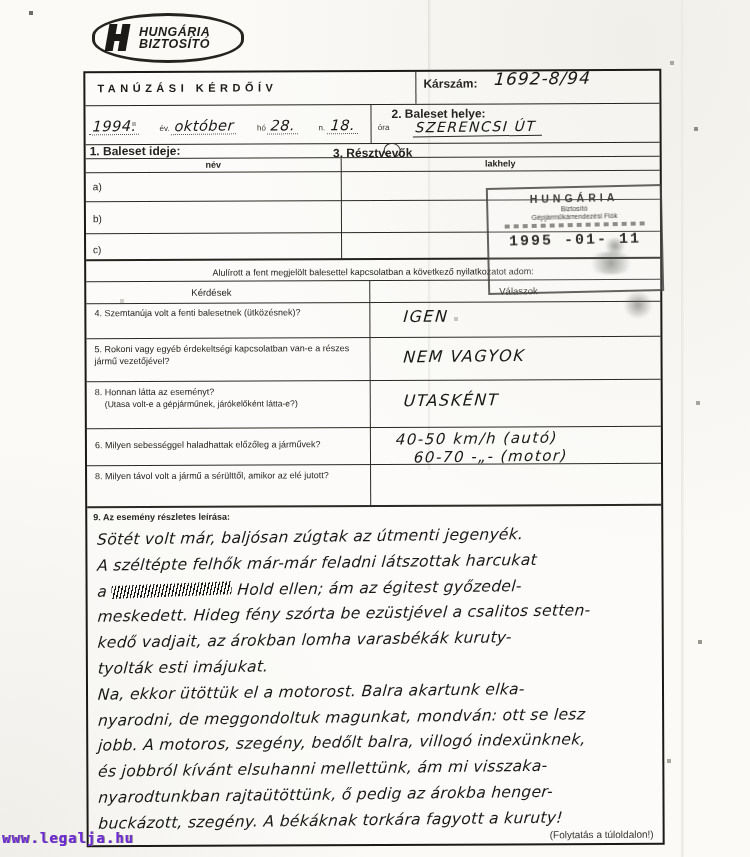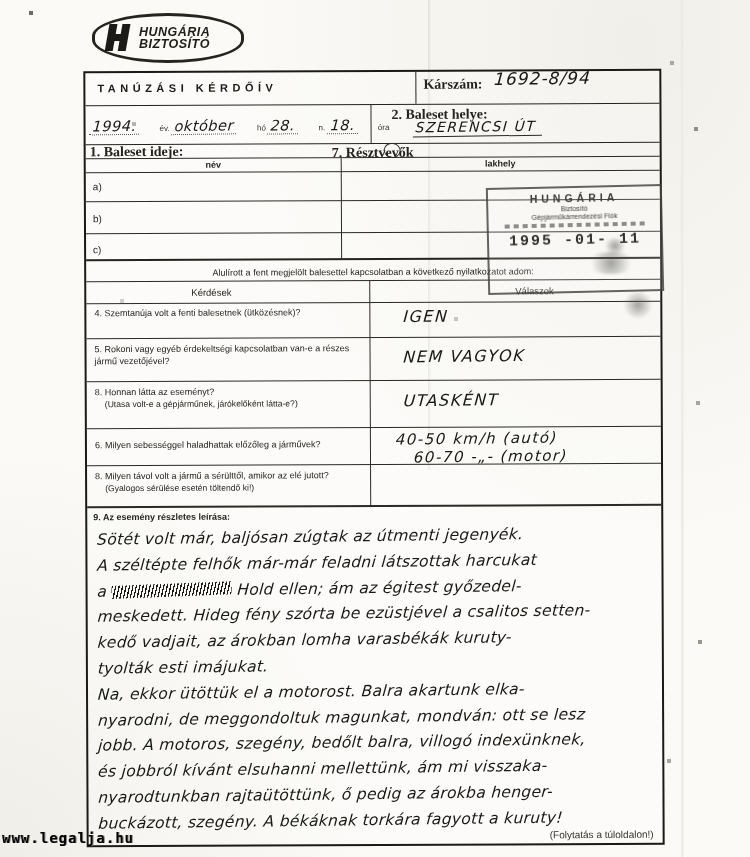--- a/index.html
+++ b/index.html
@@ -35,21 +35,21 @@
   .logo-h .b1{left:2px;top:2px;width:8px;height:27px;}
   .logo-h .b2{left:15px;top:2px;width:8px;height:27px;}
   .logo-h .b3{left:8px;top:12px;width:9px;height:7px;}
   .logo-txt{font-style:italic;font-weight:bold;font-size:12.5px;line-height:12px;
     letter-spacing:.5px;color:#1f1d18;}
   
   .form{left:85px;top:70px;width:578px;height:776px;border:2px solid #1b1a17;
     box-sizing:border-box;transform:rotate(-.25deg);background:rgba(255,255,255,.25);}
   .vline{position:absolute;width:1px;background:#2c2a26;}
   .hline{position:absolute;height:1px;background:#2c2a26;left:0;right:0;}
-  .cell-label{font-size:14px;color:#25231f;font-weight:bold;font-family:Liberation Serif, serif;}
+  .cell-label{font-size:12px;color:#25231f;font-weight:bold;}
   .row1{position:absolute;left:0;top:0;width:100%;height:32px;border-bottom:1.5px solid #25231f;}
   .title{position:absolute;left:12px;top:9px;font-size:11px;letter-spacing:4.5px;
     font-weight:bold;color:#1c1a16;}
   .karszam-box{position:absolute;left:330px;top:0;height:100%;right:0;border-left:1.5px solid #25231f;}
   .karszam-label{position:absolute;left:7px;top:5px;}
   .karszam-value{position:absolute;left:78px;top:-3px;}
   .row2{position:absolute;left:0;top:32px;width:100%;height:39px;border-bottom:1.5px solid #25231f;}
   .date-cell{position:absolute;left:0;top:0;width:285px;height:100%;}
   .place-cell{position:absolute;left:285px;top:0;right:0;height:100%;border-left:1px solid #2c2a26;}
   .dateline{position:absolute;left:4px;top:13px;display:flex;align-items:flex-end;}
@@ -94,21 +94,21 @@
     box-sizing:border-box;padding-top:4px;background:rgba(255,255,255,.15);}
   .stamp-l1{font-size:10.5px;letter-spacing:4px;font-weight:bold;}
   .stamp-l2{font-size:7px;margin-top:1px;}
   .stamp-l3{font-size:7px;margin-top:1px;}
   .stamp-dash{height:4px;margin:3px 16px 0 16px;opacity:.65;
     background:repeating-linear-gradient(90deg,#55534e 0 5px, transparent 5px 9px);}
   .stamp-date{font-family:"Liberation Mono", monospace;font-size:15px;font-weight:bold;
     letter-spacing:2px;margin-top:5px;color:#34322e;}
   
   .watermark{left:2px;top:830px;font-family:"DejaVu Sans Mono", monospace;
-    font-size:14px;font-weight:bold;letter-spacing:1px;color:#000000;text-shadow:1px 0 0 #8b8983;text-align:center;}
+    font-size:14px;font-weight:bold;letter-spacing:1px;color:#6d28d9;text-shadow:1px 0 0 #8b8983;text-align:center;}
 </style>
 </head>
 <body>
 
 <div class="abs crease"></div>
 <div class="abs edge-shadow"></div>
 <div class="abs specks"></div>
 
 <div class="abs logo">
   <span class="logo-h">
@@ -146,41 +146,41 @@
         <span class="p">óra</span>
       </div>
     </div>
     <div class="place-cell">
       <span class="cell-label" style="position:absolute;left:8px;top:3px;padding-left:12px;">2. Baleset helye:</span>
       <span class="hand hand-place" style="position:absolute;left:42px;top:15px;">SZERENCSI ÚT</span>
     </div>
   </div>
 
   <div class="row3">
-    <span class="cell-label">7. Résztvevők</span>
+    <span class="cell-label">3. Résztvevők</span>
     <span class="ink-mark"></span>
   </div>
 
   <div class="participants">
     <span class="col-head" style="left:0;width:255px;">név</span>
     <span class="col-head" style="left:255px;right:0;">lakhely</span>
     <div class="hline" style="top:13px;"></div>
     <div class="vline" style="left:255px;top:0;height:101px;"></div>
     <span class="prow-letter" style="top:22px;">a)</span>
     <div class="hline" style="top:42px;"></div>
     <span class="prow-letter" style="top:54px;">b)</span>
     <div class="hline" style="top:74px;"></div>
     <span class="prow-letter" style="top:85px;">c)</span>
   </div>
 
   <div class="declaration">Alulírott a fent megjelölt balesettel kapcsolatban a következő nyilatkozatot adom:</div>
 
   <div class="qa-head">
     <span style="left:105px;">Kérdések</span>
-    <span style="left:429px;">Válaszok</span>
+    <span style="left:413px;">Válaszok</span>
   </div>
   <div class="vline qa-divider"></div>
 
   <div class="qrow" style="top:230px;height:36px;">
     <div class="qtext">4. Szemtanúja volt a fenti balesetnek (ütközésnek)?</div>
     <div class="acell"><span class="hand hand-answer">IGEN</span></div>
   </div>
 
   <div class="qrow" style="top:266px;height:43px;">
     <div class="qtext">5. Rokoni vagy egyéb érdekeltségi kapcsolatban van-e a részes jármű vezetőjével?</div>
@@ -199,21 +199,20 @@
     <div class="qtext" style="top:11px;">6. Milyen sebességgel haladhattak előzőleg a járművek?</div>
     <div class="acell" style="padding-left:26px;padding-top:2px;">
       <span class="hand hand-answer" style="font-size:15px;">40-50 km/h (autó)</span><br>
       <span class="hand hand-answer hand-speed2" style="font-size:15px;">60-70 -„- (motor)</span>
     </div>
   </div>
 
   <div class="qrow" style="top:393px;height:42px;border-bottom-width:2px;">
     <div class="qtext">
       <span>8. Milyen távol volt a jármű a sérülttől, amikor az elé jutott?</span>
-      <span class="qsub">(Gyalogos sérülése esetén töltendő ki!)</span>
     </div>
     <div class="acell"><span class="hand hand-answer"></span></div>
   </div>
 
   <div class="section9">
     <span class="s9-label">9. Az esemény részletes leírása:</span>
     <div class="s9-lines">
       <span class="hand">Sötét volt már, baljósan zúgtak az útmenti jegenyék.</span>
       <span class="hand">A széltépte felhők már-már feladni látszottak harcukat</span>
       <span class="hand"><span>a</span><span class="scribble"></span><span>Hold ellen; ám az égitest győzedel-</span></span>

